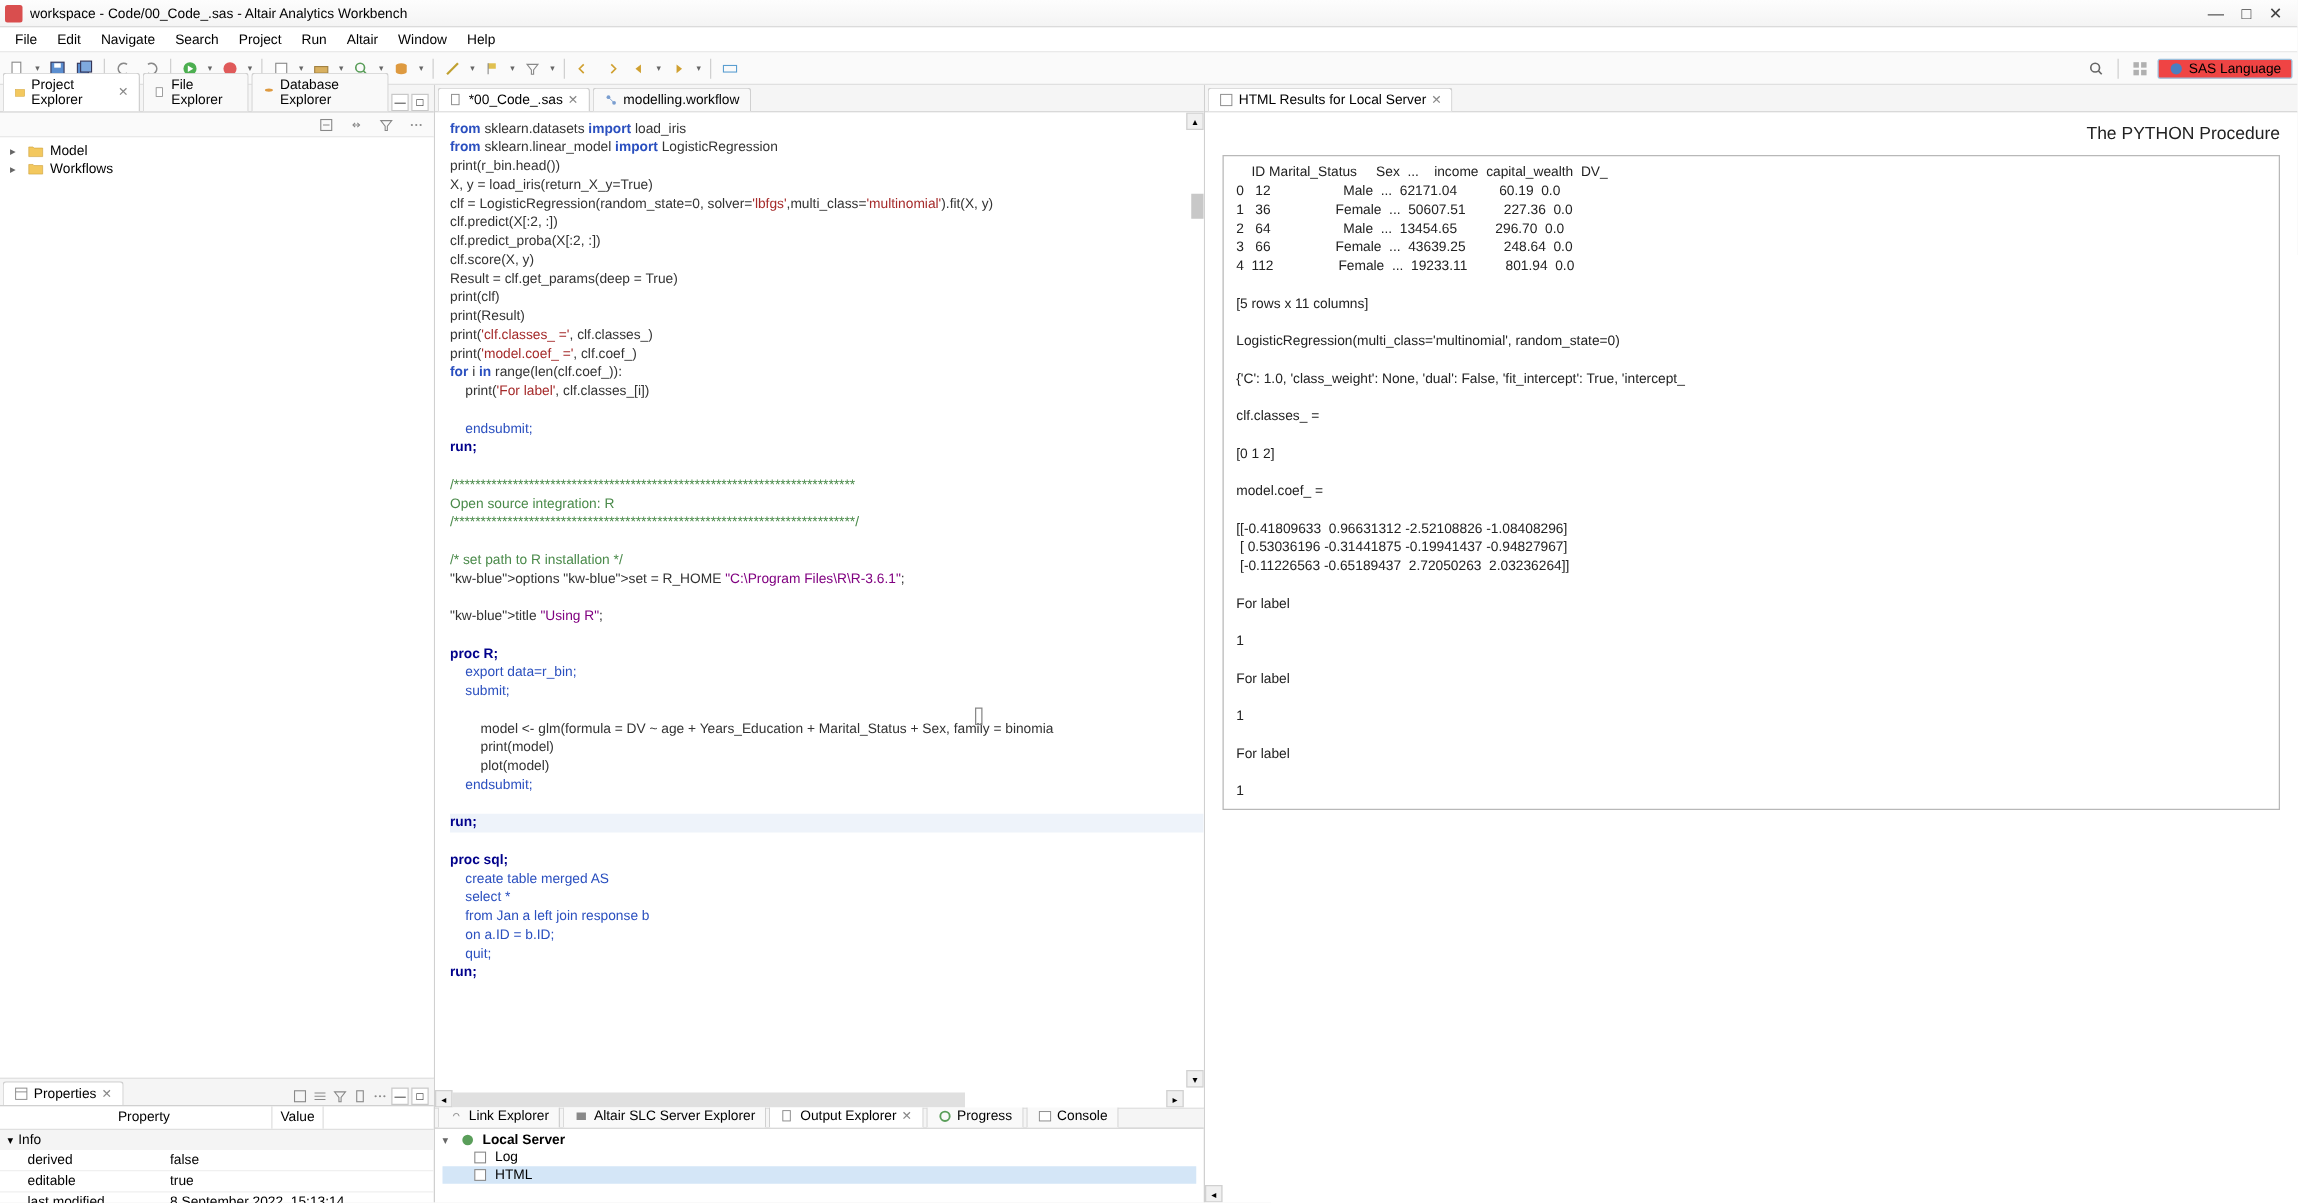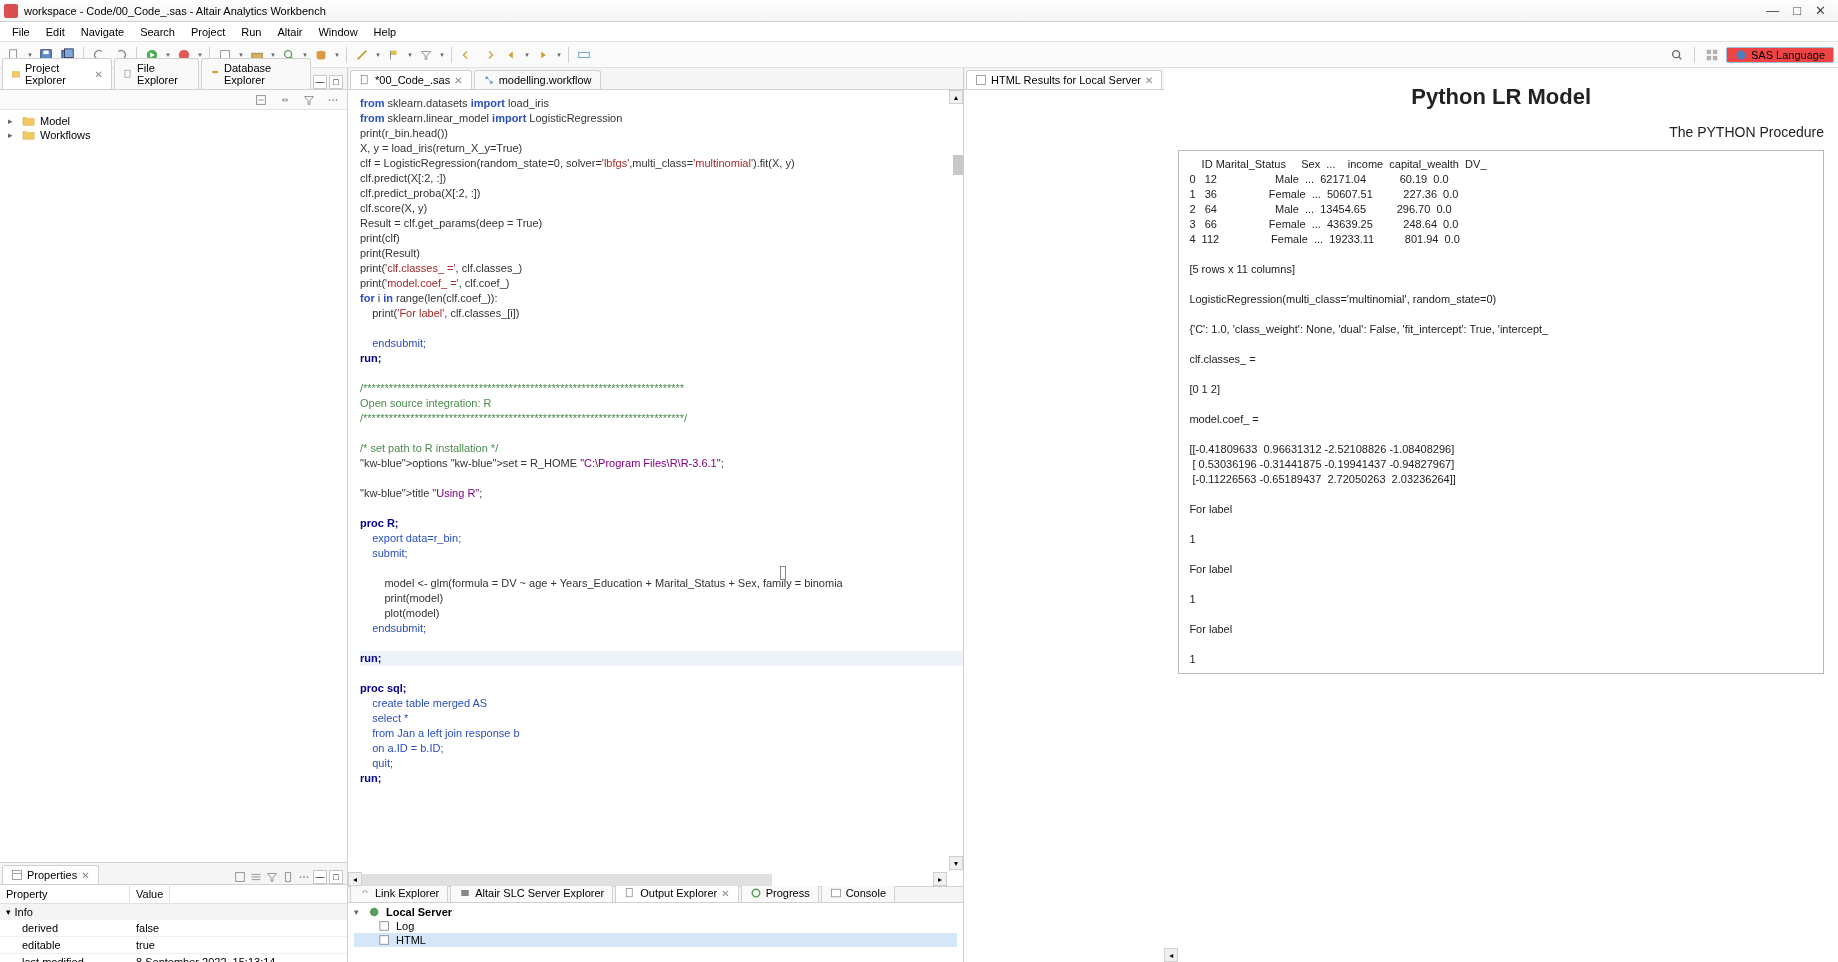--- a/index.html
+++ b/index.html
@@ -20,21 +20,21 @@
 .tbtn svg { width: 14px; height: 14px; }
 .tsep { width: 1px; height: 16px; background: #d0d0d0; margin: 0 3px; }
 .tdrop { width: 8px; height: 20px; display: flex; align-items: center; justify-content: center; font-size: 7px; color: #666; cursor: pointer; }
 .toolbar-right { margin-left: auto; display: flex; align-items: center; gap: 4px; }
 .lang-pill { background: #ef4444; border: 1px solid #9bbfdc; padding: 1px 8px; border-radius: 2px; display: flex; align-items: center; gap: 4px; }
 
 .body-area { flex: 1; display: flex; min-height: 0; }
 
 .left-col { width: 348px; display: flex; flex-direction: column; border-right: 1px solid #d0d0d0; }
 .mid-col { width: 616px; display: flex; flex-direction: column; border-right: 1px solid #d0d0d0; }
-.right-col { flex: 1; display: flex; }
+.right-col { flex: 1; display: flex; flex-direction: column; }
 
 .tabstrip { height: 22px; display: flex; align-items: flex-end; padding: 0 2px; background: #f5f5f5; border-bottom: 1px solid #d0d0d0; gap: 2px; position: relative; }
 .tab { display: flex; align-items: center; gap: 4px; padding: 3px 8px; background: #f9f9f9; border: 1px solid #d0d0d0; border-bottom: none; cursor: pointer; border-radius: 3px 3px 0 0; }
 .tab.active { background: #fff; }
 .tab .close { font-size: 10px; color: #888; cursor: pointer; }
 .tabstrip .strip-ctrl { margin-left: auto; display: flex; gap: 2px; padding-right: 2px; }
 .wbtn { width: 14px; height: 14px; border: 1px solid #c8c8c8; display: flex; align-items: center; justify-content: center; font-size: 9px; cursor: pointer; background:#fff; }
 
 .panel-content { flex: 1; overflow: auto; background: #fff; position: relative; }
 
@@ -57,21 +57,21 @@
 .code-highlight { background: #eef3fa; display: block; }
 
 .scroll-btn { width: 14px; height: 14px; background: #f0f0f0; border: 1px solid #d0d0d0; display: flex; align-items: center; justify-content: center; font-size: 8px; cursor: pointer; position: absolute; }
 
 .results-body { padding: 8px 14px; font-family: "Courier New", monospace; font-size: 12px; color: #222; }
 .results-body h1 { font-family: Arial, sans-serif; font-size: 22px; font-weight: bold; text-align: center; margin: 8px 0 14px; }
 .results-body h2 { font-family: Arial, sans-serif; font-size: 14px; font-weight: normal; text-align: right; margin-bottom: 10px; }
 .results-table { border: 1px solid #b8b8b8; padding: 6px 10px; white-space: pre; line-height: 15px; margin-bottom: 8px; }
 
 .bottom-left { height: 100px; border-top: 1px solid #d0d0d0; display: flex; flex-direction: column; }
-.props-head { display: flex; border-bottom: 1px solid #e0e0e0; }
+.props-head { display: flex; border-bottom: 1px solid #e0e0e0; justify-content: center; }
 .props-head div { padding: 3px 6px; border-right: 1px solid #e0e0e0; }
 .props-row { display: flex; border-bottom: 1px solid #f0f0f0; }
 .props-row div { padding: 2px 6px; }
 .props-col1 { width: 130px; }
 .props-info { background: #f4f4f4; padding: 2px 6px; display:flex; align-items:center; gap:4px; }
 
 .bottom-mid { height: 76px; border-top: 1px solid #d0d0d0; display: flex; flex-direction: column; }
 .output-tabs { height: 16px; display: flex; align-items: flex-end; gap: 2px; padding: 0 2px; background: #f5f5f5; border-bottom: 1px solid #d0d0d0; }
 .server-tree { padding: 2px 6px; }
 .server-tree .tree-row { padding-left: 12px; }
@@ -485,21 +485,20 @@
         <div class="tab active">
           <svg width="12" height="12" viewBox="0 0 16 16">
               <rect x="2" y="2" width="12" height="12" fill="#fff" stroke="#888"></rect>
             </svg>
           <span>HTML Results for Local Server</span>
           <span class="close">✕</span>
         </div>
       </div>
       <div class="panel-content" style="position:relative;">
         <div class="results-body">
-          <h1>Python LR Model</h1>
           <h2>The PYTHON Procedure</h2>
           <div class="results-table" id="results-table">    ID Marital_Status     Sex  ...    income  capital_wealth  DV_
 0   12                   Male  ...  62171.04           60.19  0.0
 1   36                 Female  ...  50607.51          227.36  0.0
 2   64                   Male  ...  13454.65          296.70  0.0
 3   66                 Female  ...  43639.25          248.64  0.0
 4  112                 Female  ...  19233.11          801.94  0.0
 
 [5 rows x 11 columns]
 

